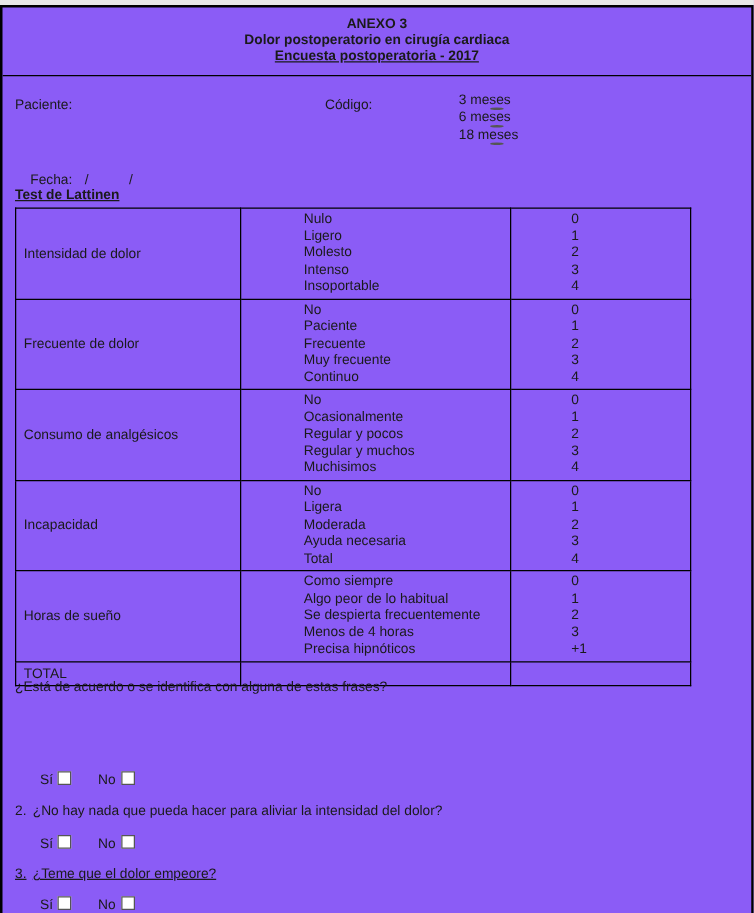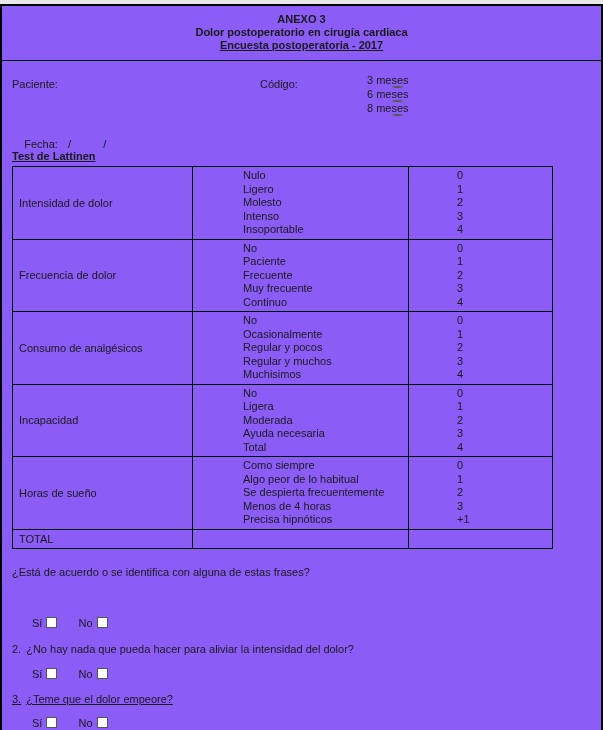--- a/index.html
+++ b/index.html
@@ -56,21 +56,21 @@
     vertical-align:middle;
   }
   #lattinen-table col.c1 { width:180px; }
   #lattinen-table col.c2 { width:216px; }
   #lattinen-table col.c3 { width:144px; }
   .ln { line-height:13.5px; white-space:nowrap;padding-left:44px; }
   .scores-cell { padding-left:4px !important; }
   .total-row td { height:14px; }
 
   
-  #q-intro { left:10px; top:560px; }
+  #q-intro { left:10px; top:538px; }
   .question { left:10px; }
   .qnum { margin-right:5px; }
   .answers { left:30px; }
   .ans { margin-right:18px; }
   .checkbox {
     display:inline-block; width:9px; height:9px;
     border:1px solid #555; margin-left:4px;
     vertical-align:-1px; background:#fff;
   }
 </style>
@@ -91,21 +91,21 @@
   <div class="abs" id="months">
     <div class="month-row">
       <span class="mlabel">3 meses</span>
       <span class="radio"></span>
     </div>
     <div class="month-row">
       <span class="mlabel">6 meses</span>
       <span class="radio"></span>
     </div>
     <div class="month-row">
-      <span class="mlabel">8 meses</span>
+      <span class="mlabel">18 meses</span>
       <span class="radio"></span>
     </div>
   </div>
 
   <div class="abs" id="fecha">
     <span>Fecha:</span><span class="slashes">/      /</span>
   </div>
 
   <div class="abs" id="lattinen-title">Test de Lattinen</div>
 
@@ -127,21 +127,21 @@
         </td>
         <td class="scores-cell">
           <div class="ln">0</div>
           <div class="ln">1</div>
           <div class="ln">2</div>
           <div class="ln">3</div>
           <div class="ln">4</div>
         </td>
       </tr>
       <tr>
-        <td><span>Frecuencia de dolor</span></td>
+        <td><span>Frecuente de dolor</span></td>
         <td>
           <div class="ln">No</div>
           <div class="ln">Paciente</div>
           <div class="ln">Frecuente</div>
           <div class="ln">Muy frecuente</div>
           <div class="ln">Continuo</div>
         </td>
         <td class="scores-cell">
           <div class="ln">0</div>
           <div class="ln">1</div>

